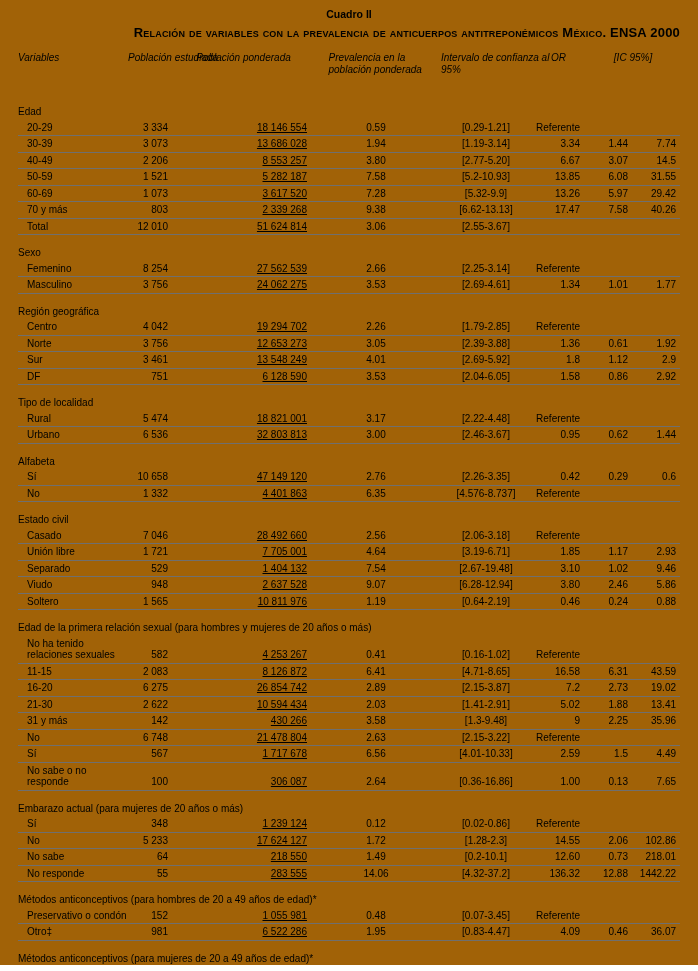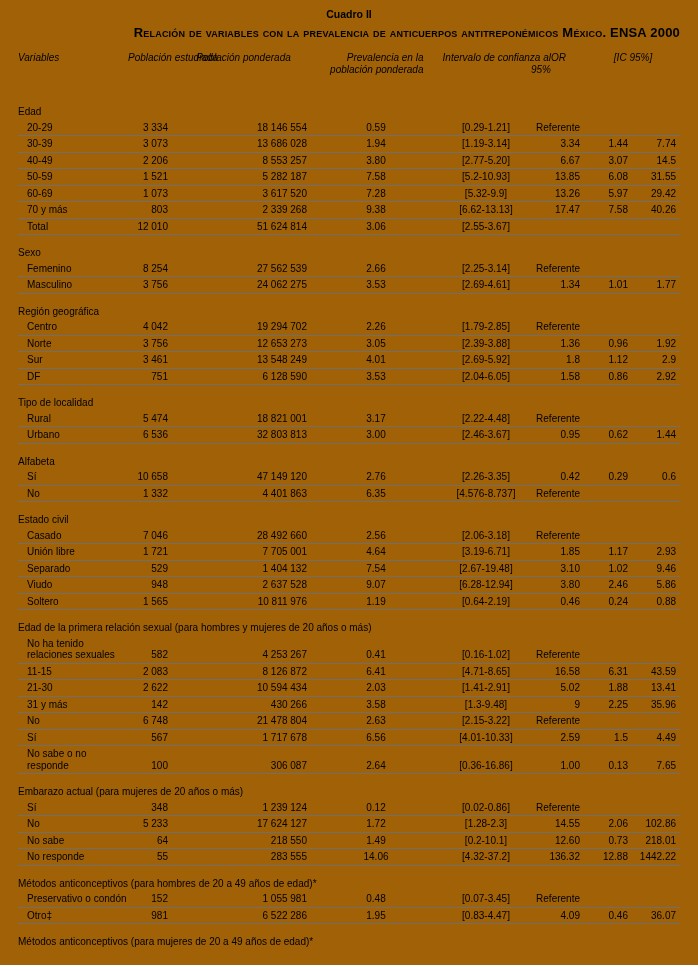--- a/index.html
+++ b/index.html
@@ -54,21 +54,21 @@
     font-size: 10px;
     vertical-align: top;
     padding: 0 0 18px 0;
     text-align: center;
     line-height: 12px;
   }
   thead th .hdr {
     width: max-content;
     margin: 0 auto;
     white-space: nowrap;
-    text-align: right;
+    text-align: left;
   }
   thead th .hdr.wrap {
     white-space: normal;
   }
   thead th.left { text-align: left; }
   thead th.left .hdr { margin: 0; }
   th .mw95  { max-width: 95px; }
   th .mw110 { max-width: 110px; }
 
   tbody td {
@@ -81,21 +81,21 @@
     border-bottom: 0.8px solid #6f6f6f;
   }
   td.section-header {
     padding-top: 12px;
     padding-left: 0;
     white-space: nowrap;
     border-bottom: none;
   }
   td.c0 { text-align: left;  padding-left: 9px; white-space: pre-line; }
   td.c1 { text-align: right; padding-right: 8px; white-space: nowrap; }
-  td.c2 { text-align: right; padding-right: 4px; white-space: nowrap; }
+  td.c2 { text-align: right; padding-right: 4px; white-space: nowrap; text-decoration: underline; }
   td.c3 { text-align: center; white-space: nowrap; }
   td.c4 { text-align: center; white-space: nowrap; }
   td.c5 { text-align: right; padding-right: 6px; white-space: nowrap; }
   td.c6 { text-align: right; padding-right: 6px; white-space: nowrap; }
   td.c7 { text-align: right; padding-right: 4px; white-space: nowrap; }
 </style>
 </head>
 <body>
 
 <div class="page">
@@ -249,21 +249,21 @@
           <td class="c6"></td>
           <td class="c7"></td>
         </tr>
         <tr class="data">
           <td class="c0">Norte</td>
           <td class="c1">3 756</td>
           <td class="c2">12 653 273</td>
           <td class="c3">3.05</td>
           <td class="c4">[2.39-3.88]</td>
           <td class="c5">1.36</td>
-          <td class="c6">0.96</td>
+          <td class="c6">0.61</td>
           <td class="c7">1.92</td>
         </tr>
         <tr class="data">
           <td class="c0">Sur</td>
           <td class="c1">3 461</td>
           <td class="c2">13 548 249</td>
           <td class="c3">4.01</td>
           <td class="c4">[2.69-5.92]</td>
           <td class="c5">1.8</td>
           <td class="c6">1.12</td>
@@ -396,20 +396,30 @@
           <td class="c0">11-15</td>
           <td class="c1">2 083</td>
           <td class="c2">8 126 872</td>
           <td class="c3">6.41</td>
           <td class="c4">[4.71-8.65]</td>
           <td class="c5">16.58</td>
           <td class="c6">6.31</td>
           <td class="c7">43.59</td>
         </tr>
         <tr class="data">
+          <td class="c0">16-20</td>
+          <td class="c1">6 275</td>
+          <td class="c2">26 854 742</td>
+          <td class="c3">2.89</td>
+          <td class="c4">[2.15-3.87]</td>
+          <td class="c5">7.2</td>
+          <td class="c6">2.73</td>
+          <td class="c7">19.02</td>
+        </tr>
+        <tr class="data">
           <td class="c0">21-30</td>
           <td class="c1">2 622</td>
           <td class="c2">10 594 434</td>
           <td class="c3">2.03</td>
           <td class="c4">[1.41-2.91]</td>
           <td class="c5">5.02</td>
           <td class="c6">1.88</td>
           <td class="c7">13.41</td>
         </tr>
         <tr class="data">

